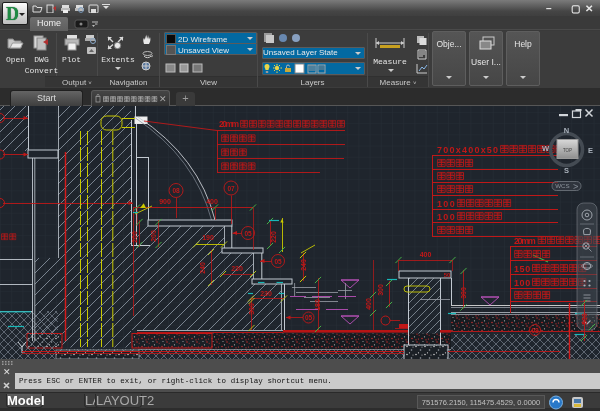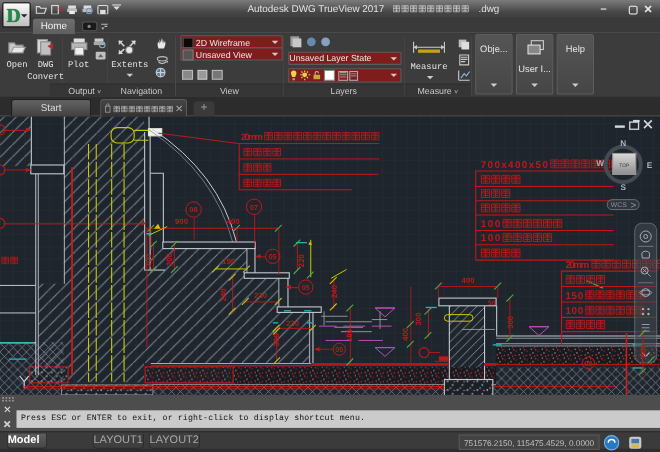--- a/index.html
+++ b/index.html
@@ -14,63 +14,50 @@
 .winbtn{position:absolute;top:3px;color:#e8e8e8;font-size:10px;font-weight:bold;}
 
 #rtabs{position:absolute;left:0;top:16px;width:600px;height:14px;background:#3a3a3a;border-bottom:1px solid #4a4a4a;}
 #hometab{position:absolute;left:30px;top:17px;width:38px;height:28px;background:linear-gradient(#6e6e6e,#4f4f4f);border-radius:2px 2px 0 0;color:#f0f0f0;font-size:9px;text-align:center;line-height:13px;}
 #minitab{position:absolute;left:74px;top:19px;width:24px;height:10px;}
 
 #ribbon{position:absolute;left:0;top:31px;width:600px;height:57px;background:#3c3c3c;}
 .rsep{position:absolute;top:2px;width:1px;height:54px;background:#2e2e2e;border-right:1px solid #4a4a4a;}
 .plabel{position:absolute;top:45px;height:11px;font-size:8px;color:#c9c9c9;text-align:center;line-height:11px;background:#353535;border-top:1px solid #303030;}
 .btxt{position:absolute;font-size:8px;color:#e4e4e4;text-align:center;font-family:Liberation Mono, monospace;}
-.combo{position:absolute;height:12px;background:#7f1d1d;border:1px solid #5b5b5b;border-radius:1px;color:#e8e8e8;font-size:8px;line-height:10px;}
+.combo{position:absolute;height:12px;background:#0369a1;border:1px solid #5b5b5b;border-radius:1px;color:#e8e8e8;font-size:8px;line-height:10px;}
 .combo .ca{position:absolute;right:3px;top:4px;width:0;height:0;border:3px solid transparent;border-top-color:#ccc;}
 .cpanel{position:absolute;top:0px;height:55px;background:linear-gradient(#555,#464646);border:1px solid #5e5e5e;border-radius:2px;}
 .cpanel .pt{position:absolute;left:0;right:0;top:7px;text-align:center;font-size:8.5px;color:#e6e6e6;}
 .cpanel .pa{position:absolute;left:50%;margin-left:-3px;bottom:3px;width:0;height:0;border:3px solid transparent;border-top-color:#ccc;}
 
 #doctabs{position:absolute;left:0;top:88px;width:600px;height:18px;background:#2c2c2c;border-bottom:1px solid #565656;}
 #starttab{position:absolute;left:10px;top:90px;width:73px;height:16px;background:linear-gradient(#646464,#3f3f3f);border:1px solid #1f1f1f;border-bottom:none;border-radius:3px 3px 0 0;color:#dcdcdc;font-size:9px;text-align:center;line-height:15px;}
 #activetab{position:absolute;left:91px;top:90px;width:79px;height:16px;background:linear-gradient(#454545,#323232);border:1px solid #5a5a5a;border-bottom:none;border-radius:3px 3px 0 0;}
 #plustab{position:absolute;left:176px;top:92px;width:19px;height:14px;background:#3a3a3a;border-radius:3px 3px 0 0;color:#9a9a9a;font-size:11px;text-align:center;line-height:13px;}
 
 #draw{position:absolute;left:0;top:106px;width:600px;height:253px;background:#1f252d;}
 
 #cmd{position:absolute;left:0;top:359px;width:600px;height:33px;background:#4d4d4d;}
 #cmdgrip{position:absolute;left:0;top:0;width:15px;height:33px;background:#4d4d4d;}
 #cmdline1{position:absolute;left:15px;top:2px;width:585px;height:16px;background:#cbcbcb;color:#111;font:7.5px "Liberation Mono",monospace;line-height:16px;padding-left:4px;letter-spacing:0.1px;margin-top:12px;}
 #cmdline2{position:absolute;left:15px;top:18px;width:585px;height:15px;background:#fff;color:#111;font:bold 8px "Liberation Mono",monospace;line-height:15px;}
 
 #bottom{position:absolute;left:0;top:392px;width:600px;height:19px;background:#3b3b3b;border-top:1px solid #2a2a2a;}#bottom .strip{position:absolute;left:0;top:15px;width:600px;height:4px;background:#2d2d2d;}
-.ltab{position:absolute;top:1px;height:14px;font-size:10px;text-align:left;border:1px solid #2a2a2a;border-top:none;border-radius:0 0 4px 4px;}
+.ltab{position:absolute;top:1px;height:14px;font-size:13px;text-align:right;border:1px solid #2a2a2a;border-top:none;border-radius:0 0 4px 4px;}
 #coords{position:absolute;left:417px;top:2px;width:128px;height:14px;background:#434343;border:1px solid #585858;color:#c0c0c0;font-size:7.5px;text-align:center;line-height:13px;}
 </style></head>
 <body>
 <div id="app">
 
   <div id="title"></div>
   <div id="appbtn">
       <span class="d">D</span>
       <span class="ar"></span>
     </div>
-  <div id="qtitle">Autodesk DWG TrueView 2017&nbsp;&nbsp;&nbsp;<svg width="78" height="10" style="vertical-align:-2px">
-        <g id="fn">
-          <use href="#hz" x="0.0" y="1.5" width="7" height="7" color="#d0d0d0"></use>
-          <use href="#hz" x="7.8" y="1.5" width="7" height="7" color="#d0d0d0"></use>
-          <use href="#hz" x="15.6" y="1.5" width="7" height="7" color="#d0d0d0"></use>
-          <use href="#hz" x="23.4" y="1.5" width="7" height="7" color="#d0d0d0"></use>
-          <use href="#hz" x="31.2" y="1.5" width="7" height="7" color="#d0d0d0"></use>
-          <use href="#hz" x="39.0" y="1.5" width="7" height="7" color="#d0d0d0"></use>
-          <use href="#hz" x="46.8" y="1.5" width="7" height="7" color="#d0d0d0"></use>
-          <use href="#hz" x="54.6" y="1.5" width="7" height="7" color="#d0d0d0"></use>
-          <use href="#hz" x="62.4" y="1.5" width="7" height="7" color="#d0d0d0"></use>
-        </g>
-      </svg>.dwg</div>
   <div class="winbtn" style="left:546px;">–</div>
   <div class="winbtn" style="left:571px;">▢</div>
   <div class="winbtn" style="left:585px;">✕</div>
   <svg class="qat" style="left:32px" viewBox="0 0 11 9">
       <path d="M1 8 L1 2 L4 2 L5 3.5 L10 3.5 L8.5 8 Z" fill="none" stroke="#ddd"></path>
     </svg>
   <svg class="qat" style="left:46px" viewBox="0 0 11 9">
       <rect x="1" y="1" width="6" height="8" fill="none" stroke="#ddd"></rect>
       <path d="M7 4 L10 2 L10 7 Z" fill="#b03030"></path>
     </svg>
@@ -686,21 +673,21 @@
           <path d="M4 24 l5 5 M4 29 l5-5" stroke="#d0d0d0" stroke-width="1.6"></path>
         </svg>
     </div>
     <div id="cmdline1">Press ESC or ENTER to exit, or right-click to display shortcut menu.</div>
   </div>
 
   <div id="bottom">
       <div class="strip"></div>
     <div class="ltab" style="left:6px;width:37px;background:linear-gradient(#5e5e5e,#474747);color:#fff;font-weight:bold;line-height:13px;">Model</div>
     <div class="ltab" style="left:45px;width:47px;background:#3f3f3f;color:#a8a8a8;line-height:13px;margin-left:39px;">LAYOUT1</div>
-    <div class="ltab" style="left:95px;width:47px;background:#3f3f3f;color:#a8a8a8;line-height:13px;margin-left:40px;">LAYOUT2</div>
+    <div class="ltab" style="left:95px;width:47px;background:#3f3f3f;color:#a8a8a8;line-height:13px;">LAYOUT2</div>
     <div id="coords">751576.2150, 115475.4529, 0.0000</div>
     <svg style="position:absolute;left:548px;top:2px" width="16" height="15" viewBox="0 0 16 15">
         <circle cx="8" cy="7.5" r="6.5" fill="#2878c8" stroke="#7ab0e0"></circle>
         <path d="M5 7.5 a3 3 0 0 1 6 0" fill="none" stroke="#fff" stroke-width="1.4"></path>
       </svg>
     <svg style="position:absolute;left:570px;top:2px" width="16" height="15" viewBox="0 0 16 15">
         <rect x="2" y="2" width="11" height="11" rx="2" fill="#c8c8c8"></rect>
         <rect x="4" y="4" width="7" height="4" fill="#4878a8"></rect>
         <rect x="4" y="9" width="7" height="3" fill="#d8b838"></rect>
       </svg>

